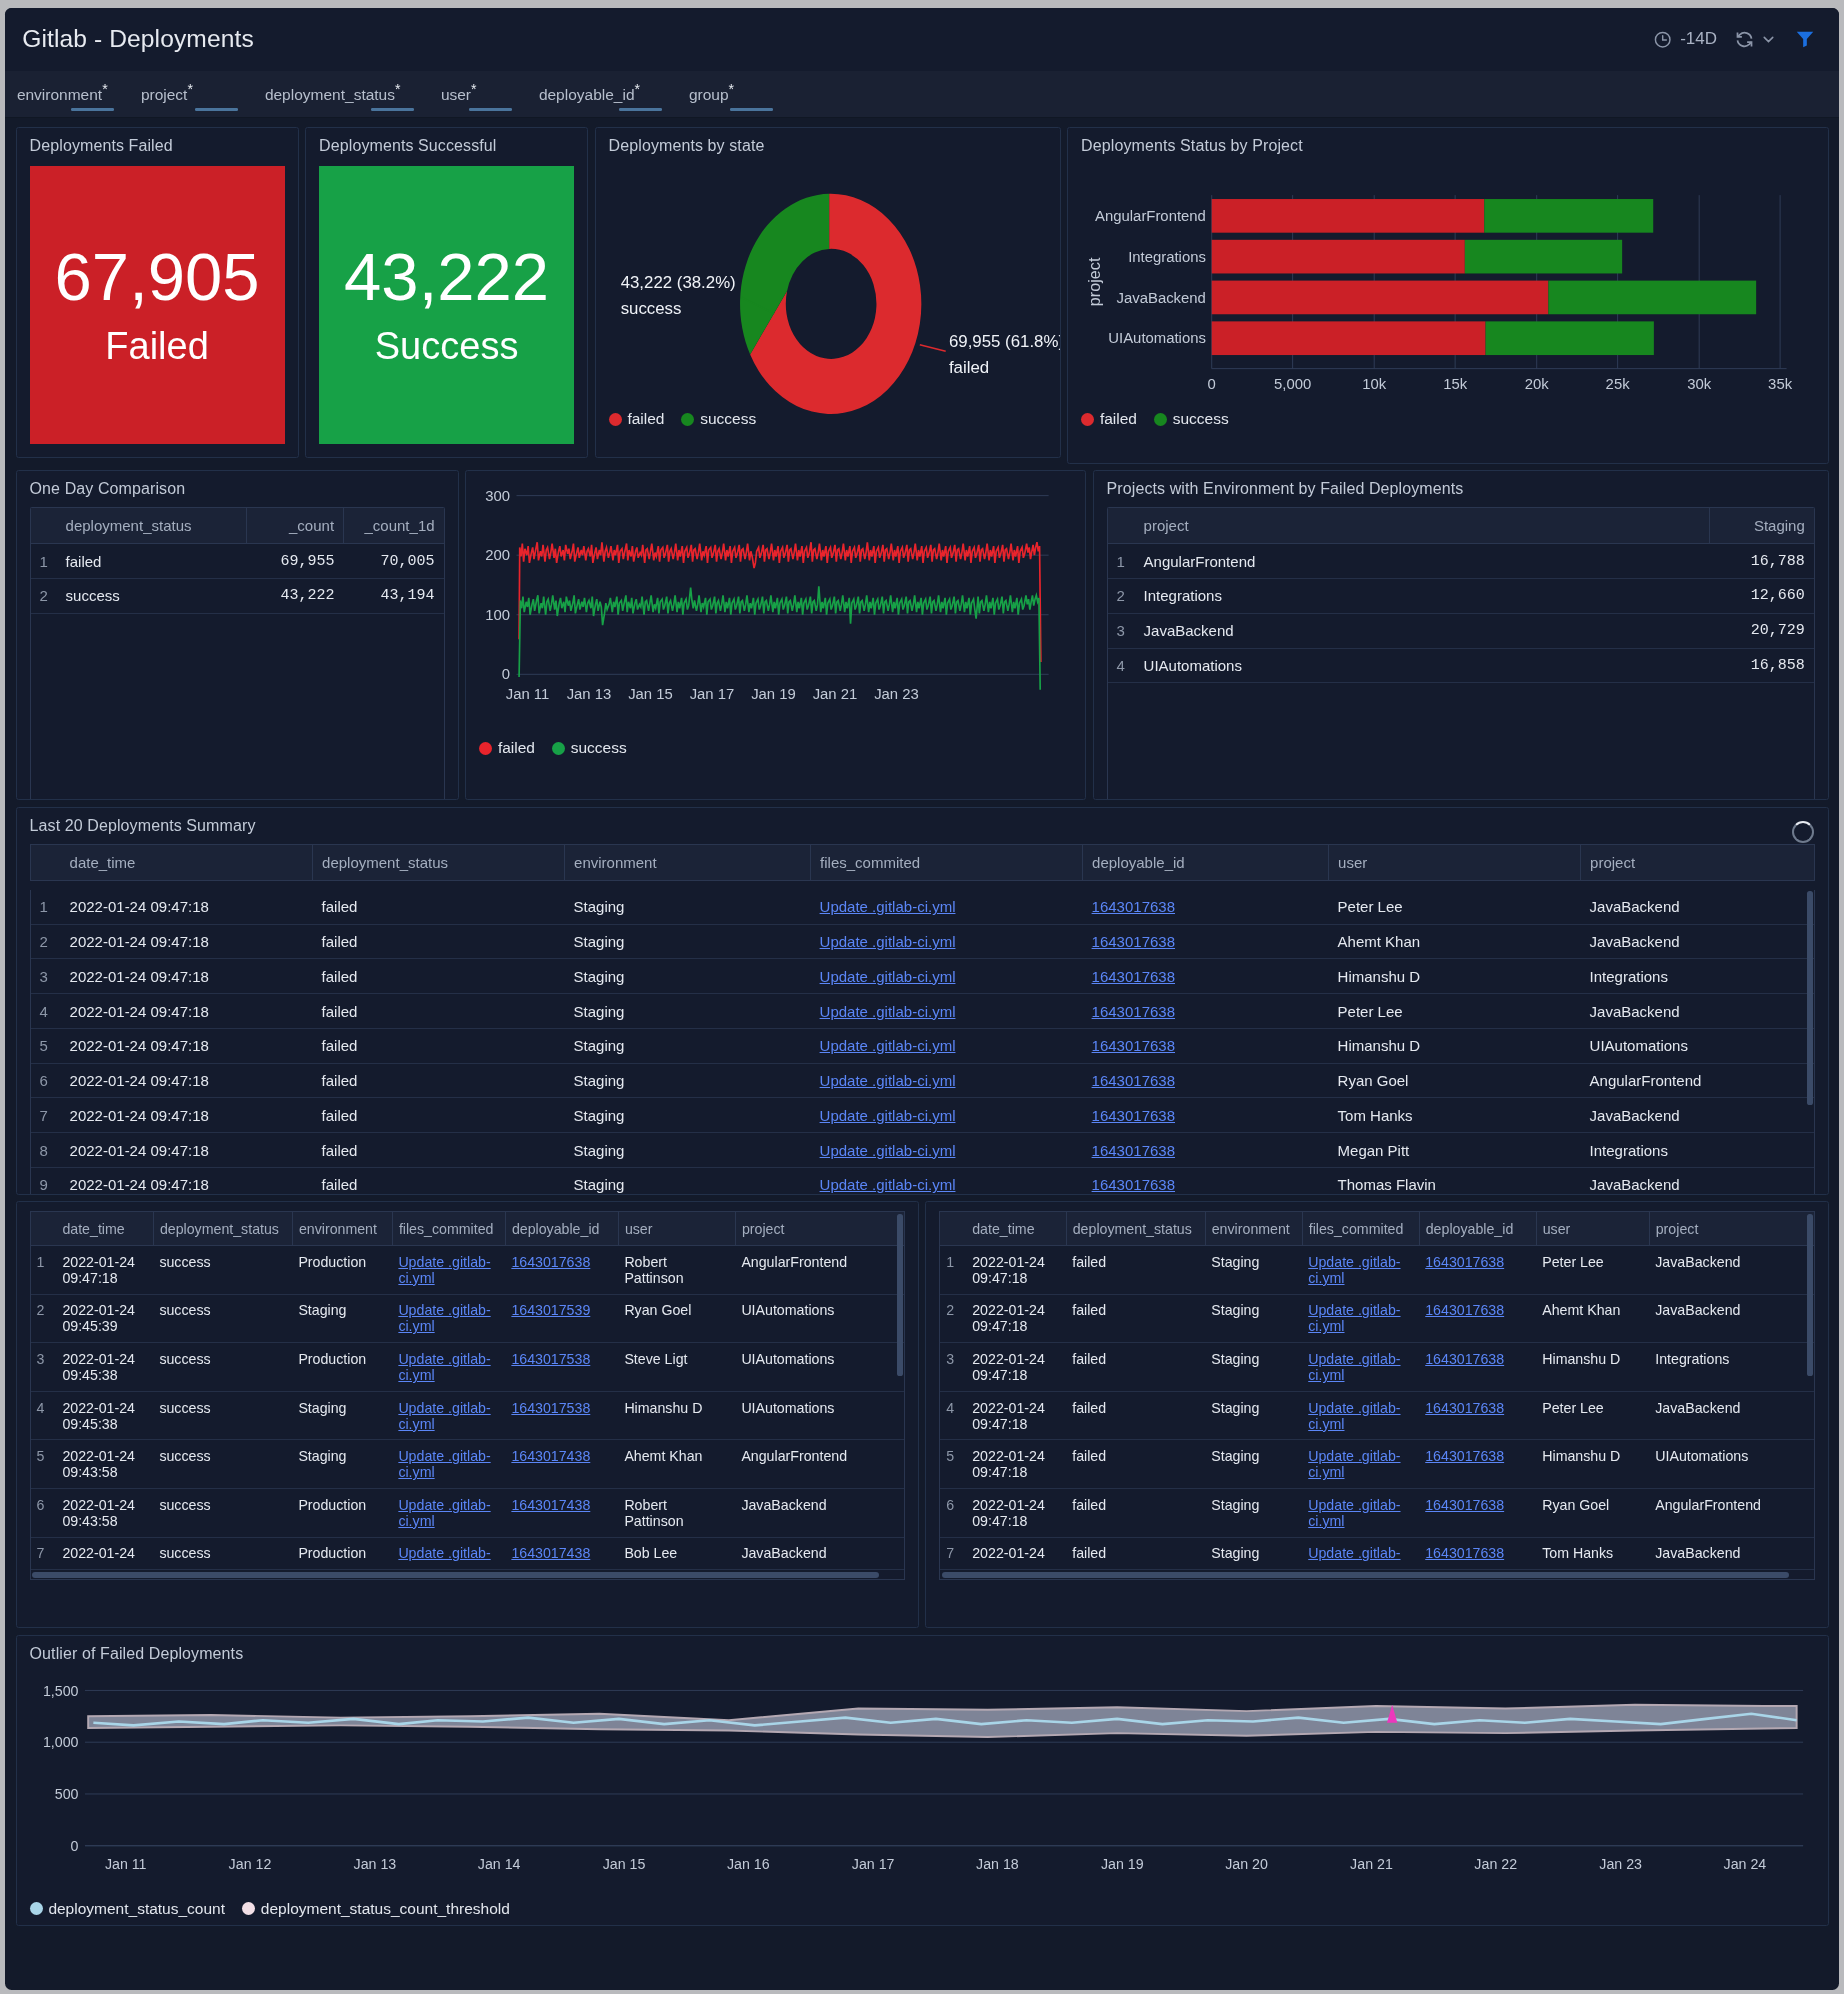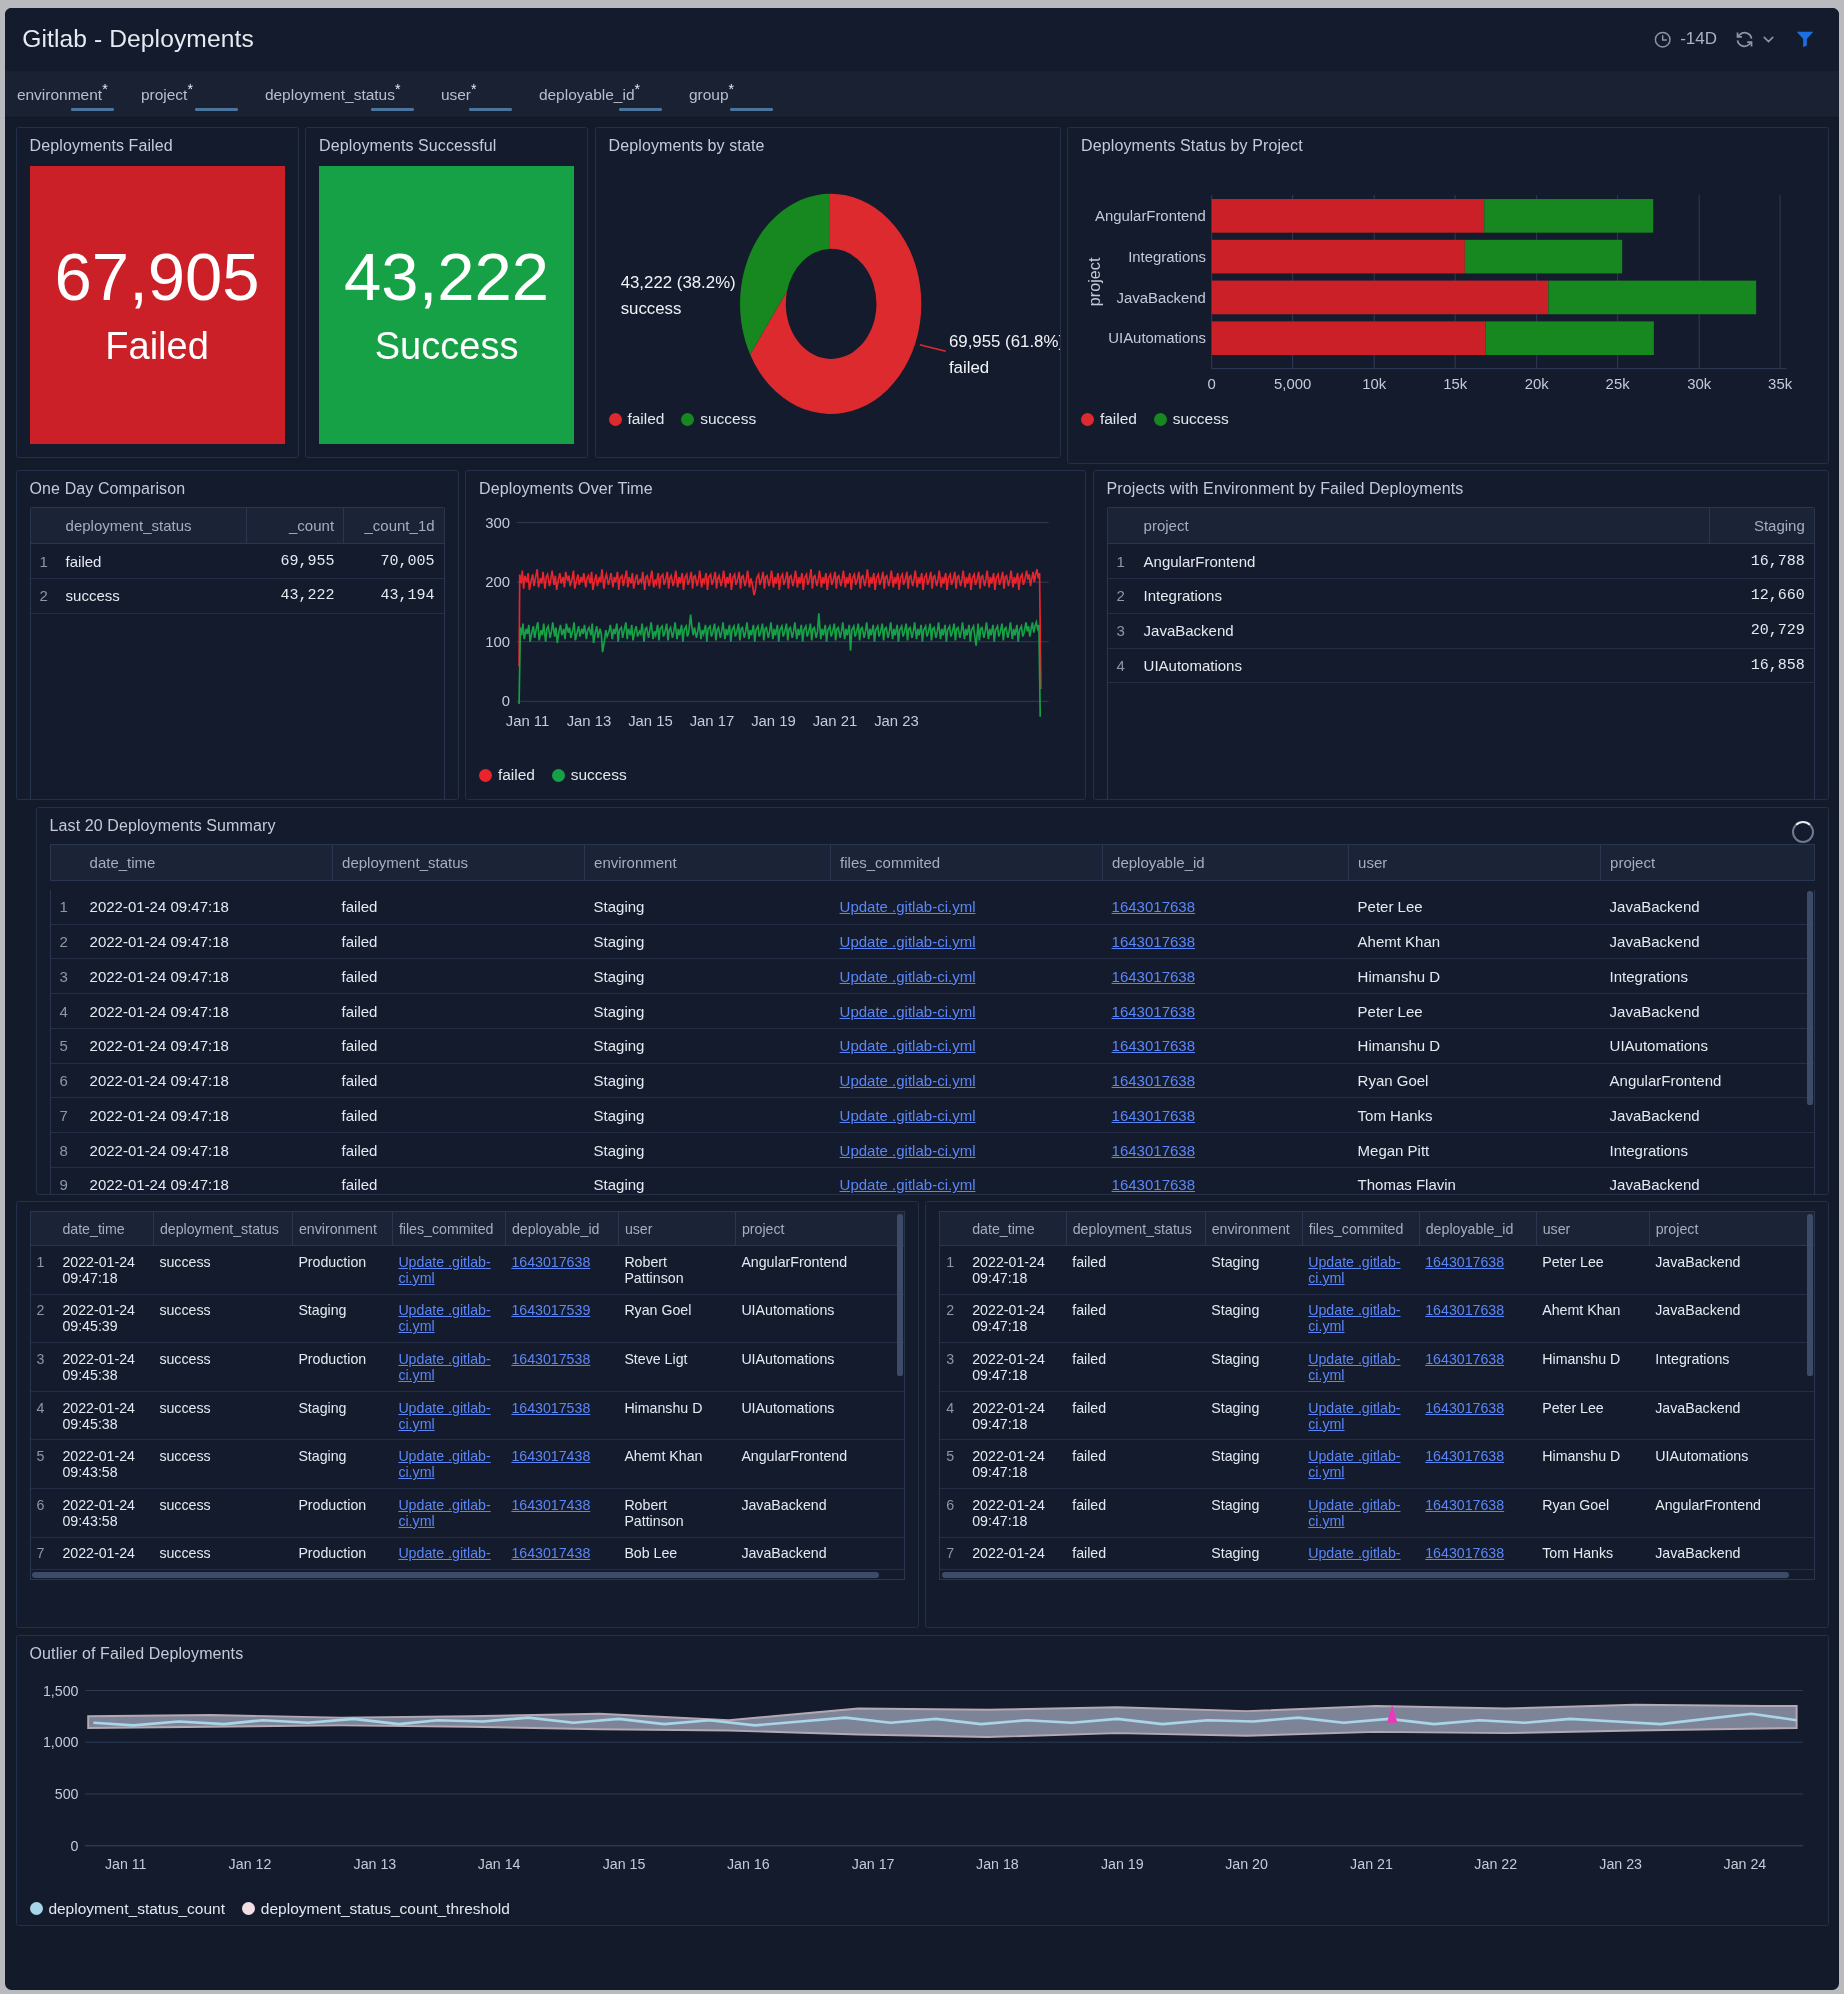--- a/index.html
+++ b/index.html
@@ -143,21 +143,21 @@
   table.dt th.num { text-align: right; }
   .tbl-frame {
     margin: 9px 13px 0 13px;
     border: 0.6px solid #2a3650;
     border-radius: 1.3px;
     overflow: hidden;
   }
   a.lnk { color: #5b86f7; text-decoration: underline; word-break: break-word; }
 
   
-  .summary-panel { flex: 1; height: 388px; margin-left: 20px; }
+  .summary-panel { flex: 1; height: 388px; }
   .summary-scroll {
     margin: 9px 13px 0 13px;
     height: 350px;
     border: 0.6px solid #2a3650;
     border-top: none;
     overflow: hidden; position: relative;
   }
   .summary-head-wrap { margin: 9px 13px 0 13px; border: 0.6px solid #2a3650; border-bottom: none;}
   .vscroll {
     position: absolute; right: 1.3px; top: 1.3px; width: 5.2px; height: 214px;
@@ -405,21 +405,20 @@
               </tr>
               <tr>
                   <td colspan="4" style="height:207px;border-bottom:none"></td>
                 </tr>
             </tbody>
           </table>
         </div>
       </div>
 
       <div class="panel overtime-panel">
-        <div class="panel-title">Deployments Over Time</div>
         <div style="position:relative;height:291px">
           <svg width="615" height="259" viewBox="0 0 950 400">
             <line class="gl" x1="78" y1="38" x2="900" y2="38"></line>
             <line class="gl" x1="78" y1="130" x2="900" y2="130"></line>
             <line class="gl" x1="78" y1="222" x2="900" y2="222"></line>
             <line class="gl" x1="78" y1="314" x2="900" y2="314"></line>
             <text class="ax" x="68" y="46" text-anchor="end">300</text>
             <text class="ax" x="68" y="138" text-anchor="end">200</text>
             <text class="ax" x="68" y="230" text-anchor="end">100</text>
             <text class="ax" x="68" y="322" text-anchor="end">0</text>

